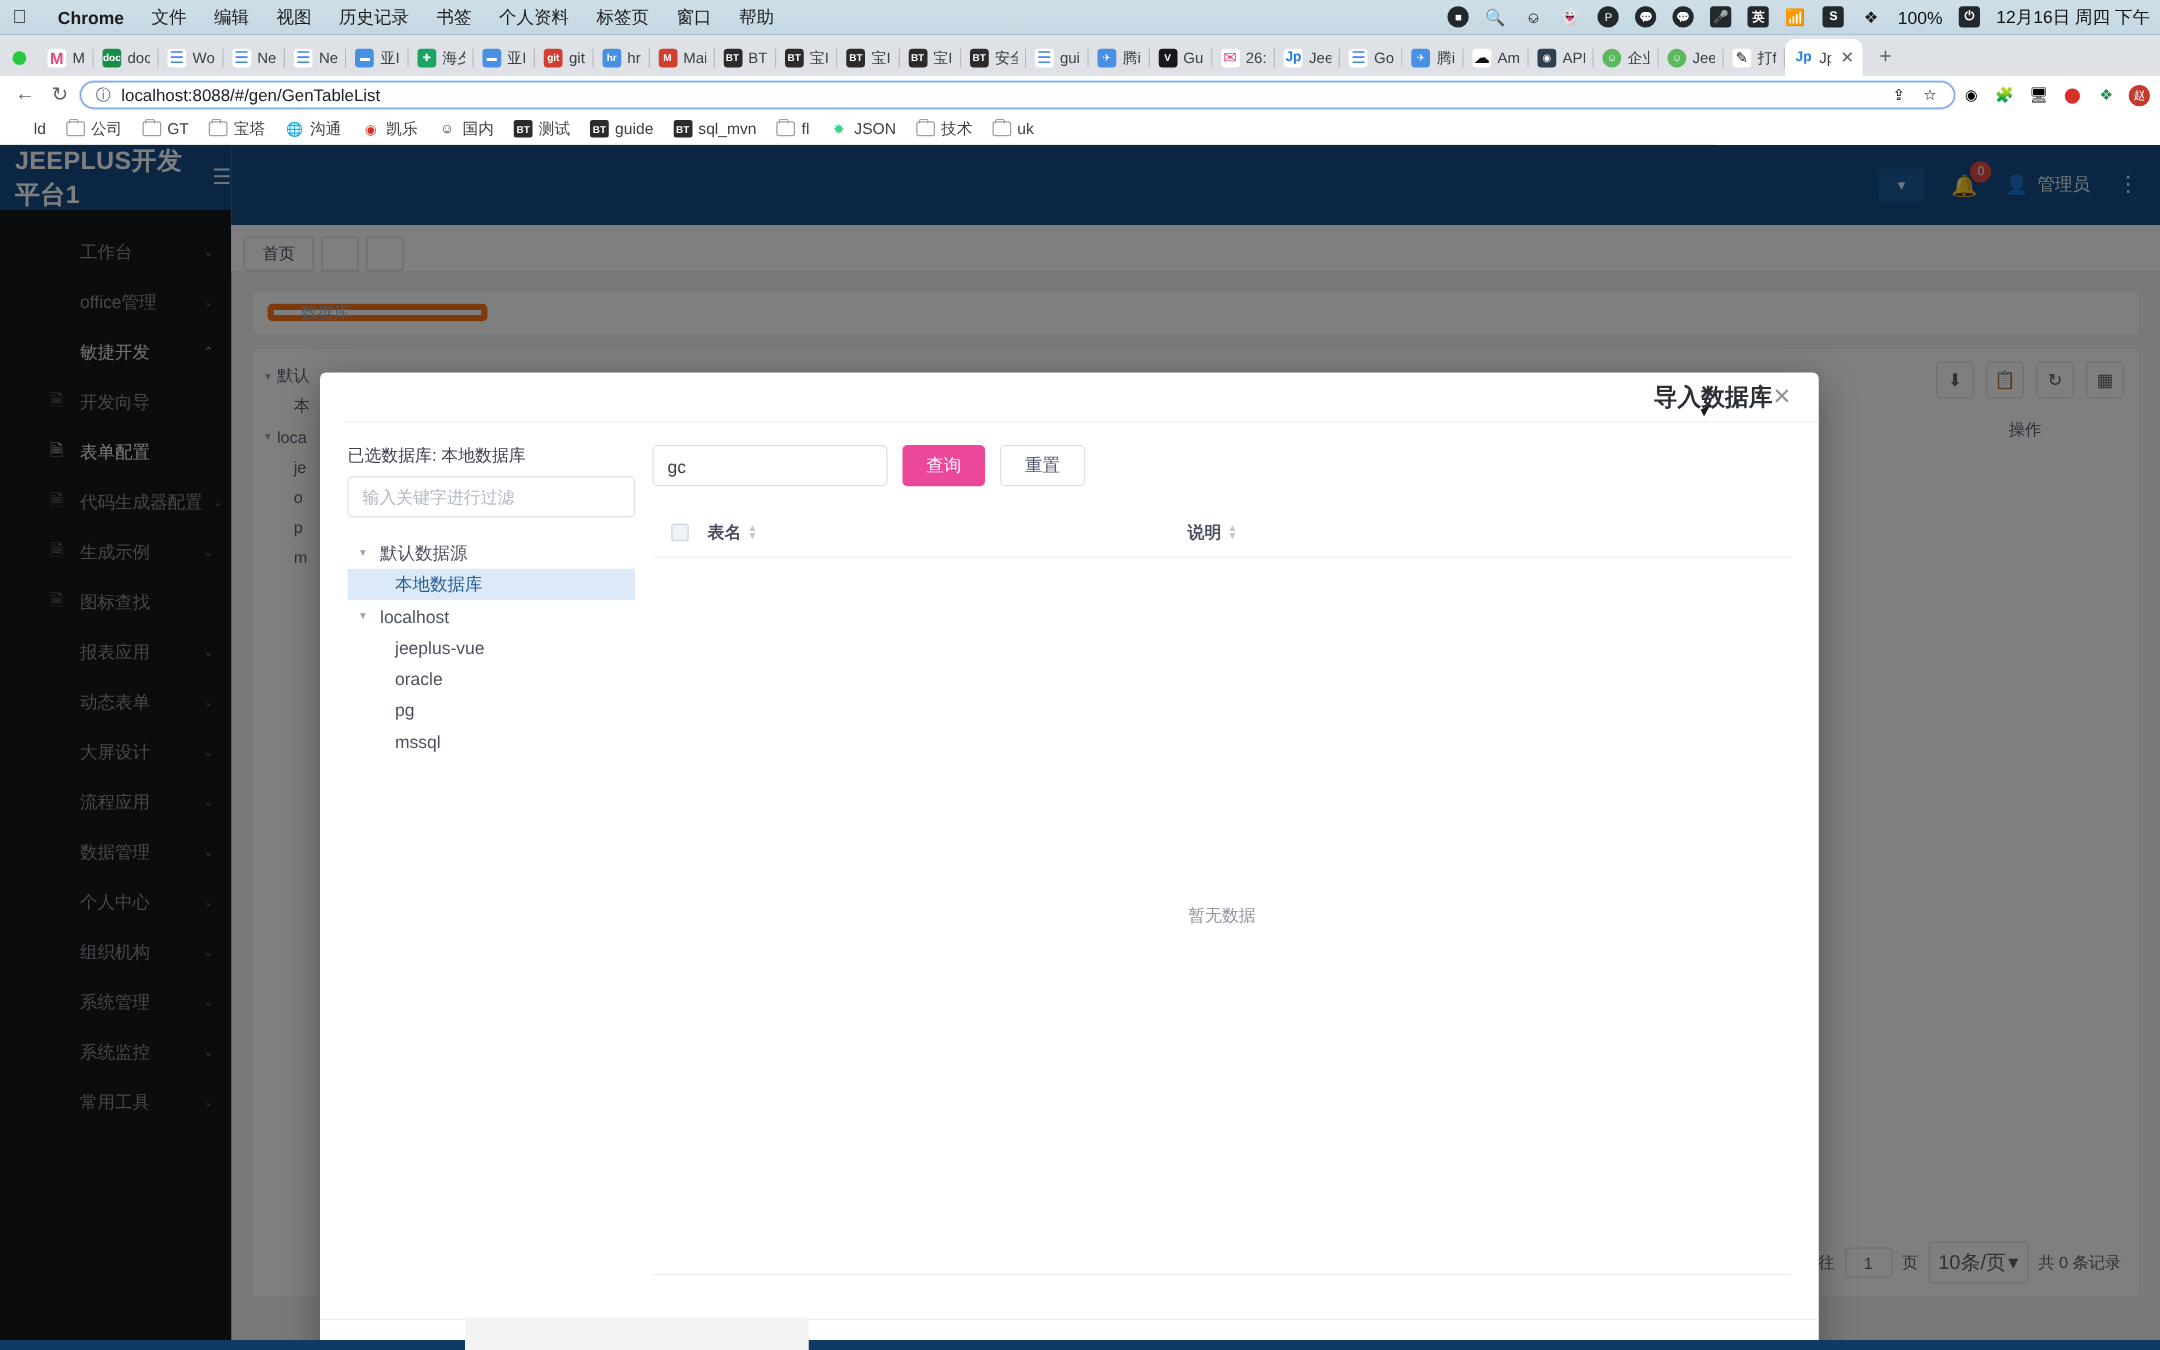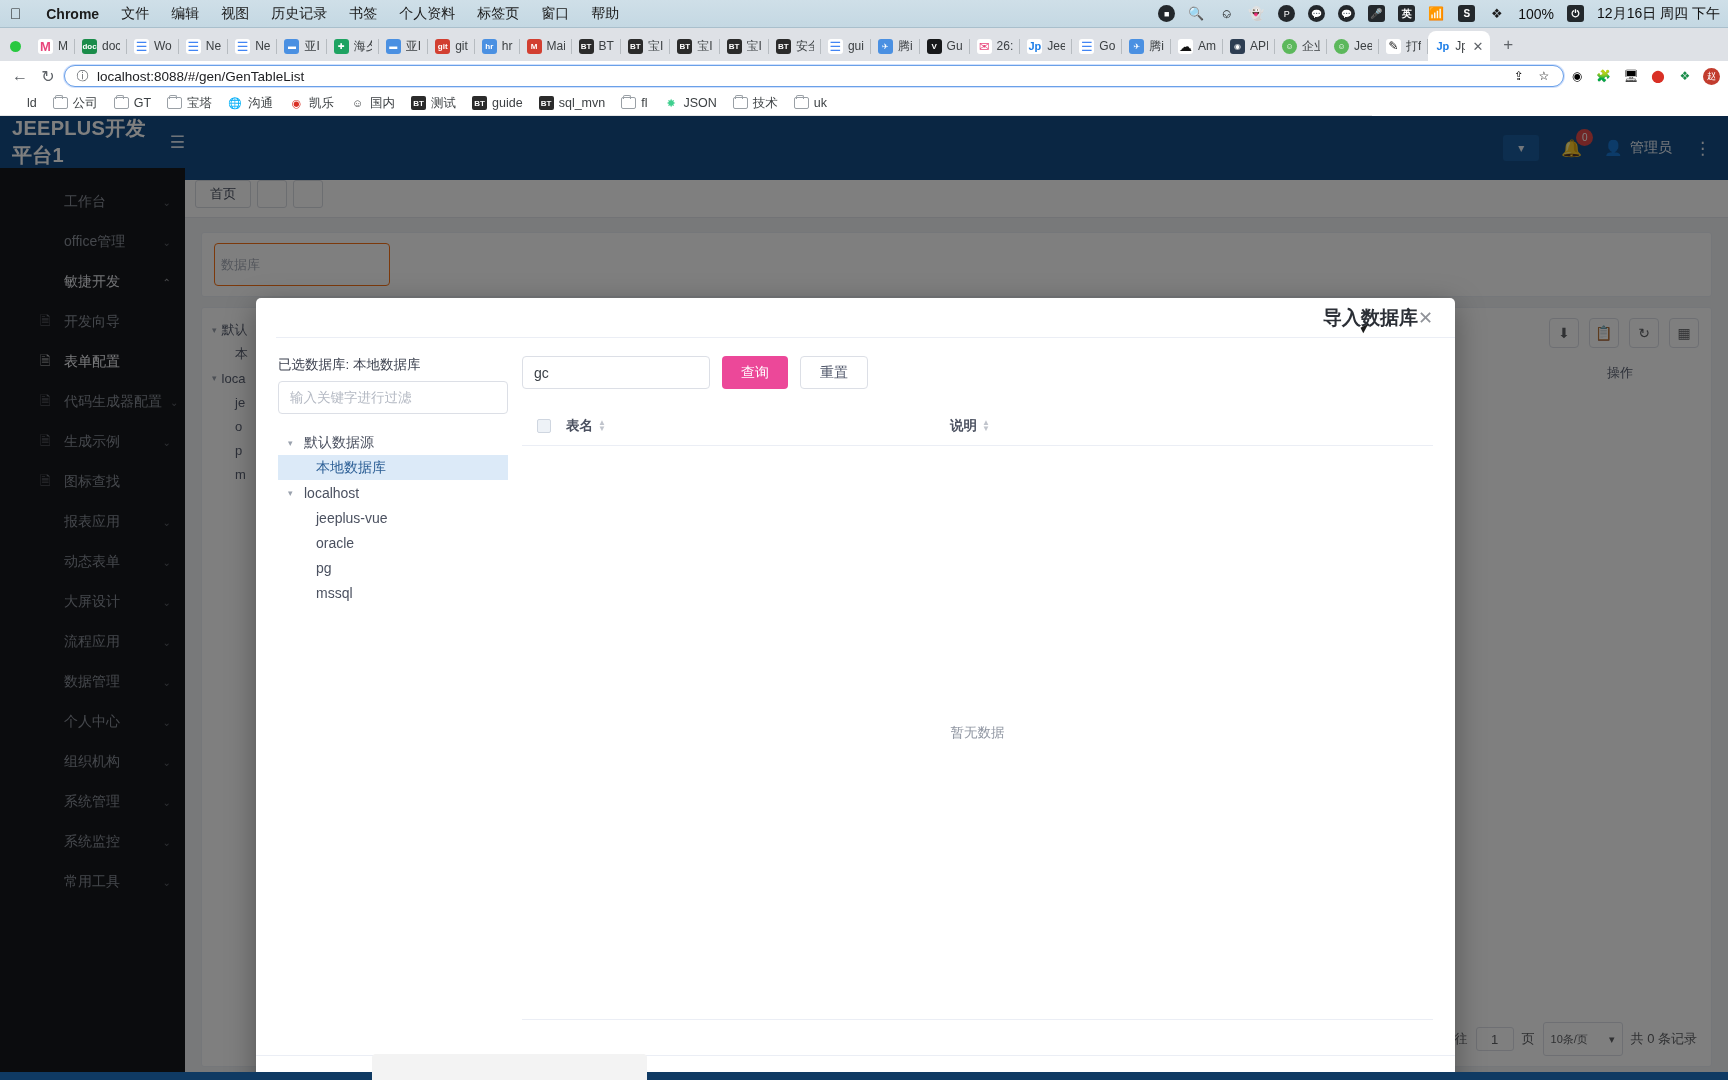--- a/index.html
+++ b/index.html
@@ -133,52 +133,52 @@
   .bell-wrap{ position:relative; font-size:17px;}
   .badge{ position:absolute; top:-9px; right:-11px; background:#e24a4a; color:#fff;
           font-size:10px; min-width:17px;height:17px;border-radius:9px;
           display:flex;align-items:center;justify-content:center;padding:0 4px;}
   .userbox{ display:flex;align-items:center;gap:7px;font-size:14px;}
   .user-ico{font-size:15px;}
   .dots{ font-size:17px; letter-spacing:1px;}
 
   .tabsrow{
     height:38px; background:#fff; border-bottom:1px solid #e4e7ed;
-    display:flex; align-items:flex-start; padding-left:10px; gap:6px;
+    display:flex; align-items:flex-end; padding-left:10px; gap:6px;
   }
   .ptab{ height:28px; padding:0 14px; border:1px solid #d8dce3; border-radius:3px;
          font-size:13px; color:#495060; display:flex;align-items:center;background:#fff;}
 
   .page{ padding:14px 16px; position:relative; height:calc(100% - 102px); }
   .searchcard{
     background:#fff; border-radius:3px; padding:10px 12px; display:flex; gap:10px;
     align-items:center; border:1px solid #ebeef5;
   }
-  .sfield{ width:176px; height:43px; border:1px solid #f97316; border-radius:4px;
-           font-size:13px; color:#a7adb8; display:flex;align-items:center;padding:0 6px;}
+  .sfield{ width:176px; height:14px; border:5px solid #f97316; border-radius:4px;
+           font-size:13px; color:#a7adb8; display:flex;align-items:center;padding:0 22px;}
   .maincard{
     margin-top:10px; background:#fff; border:1px solid #ebeef5; border-radius:3px;
     height:760px; position:relative;
   }
   .card-tools{ position:absolute; right:12px; top:10px; display:flex; gap:10px;}
   .tool-btn{ width:30px;height:30px;border:1px solid #dcdfe6;border-radius:4px;
              display:flex;align-items:center;justify-content:center;color:#606266;font-size:14px;background:#fff;}
   .colhead{ position:absolute; right:78px; top:56px; font-size:13px; color:#5a6172;}
   .pager{
     position:absolute; right:14px; bottom:10px; display:flex; align-items:center; gap:8px;
     font-size:13px; color:#606266;
   }
   .pg-btn{width:22px;height:22px;border-radius:3px;background:#f4f4f5;color:#c0c4cc;
           display:flex;align-items:center;justify-content:center;font-size:11px;}
   .pg-cur{width:24px;height:24px;border-radius:3px;background:#409eff;color:#fff;
           display:flex;align-items:center;justify-content:center;font-size:13px;}
   .pg-inp{width:38px;height:24px;border:1px solid #dcdfe6;border-radius:3px;
           display:flex;align-items:center;justify-content:center;font-size:13px;}
   .pg-sel{width:80px;height:24px;border:1px solid #dcdfe6;border-radius:3px;
-          display:flex;align-items:center;justify-content:space-between;font-size:11px;padding:16px 7px;}
+          display:flex;align-items:center;justify-content:space-between;font-size:16px;padding:16px 7px;}
 
   
   .treepane{
     position:absolute; left:0; top:0; width:200px; height:100%;
     padding:10px 0 0 10px; font-size:13px; color:#5a6172;
   }
   .tp-row{ height:24px; display:flex;align-items:center; gap:5px; }
   .tp-row.ind{ padding-left:18px; }
   .tp-caret{font-size:9px;color:#9aa1ad;}
 

